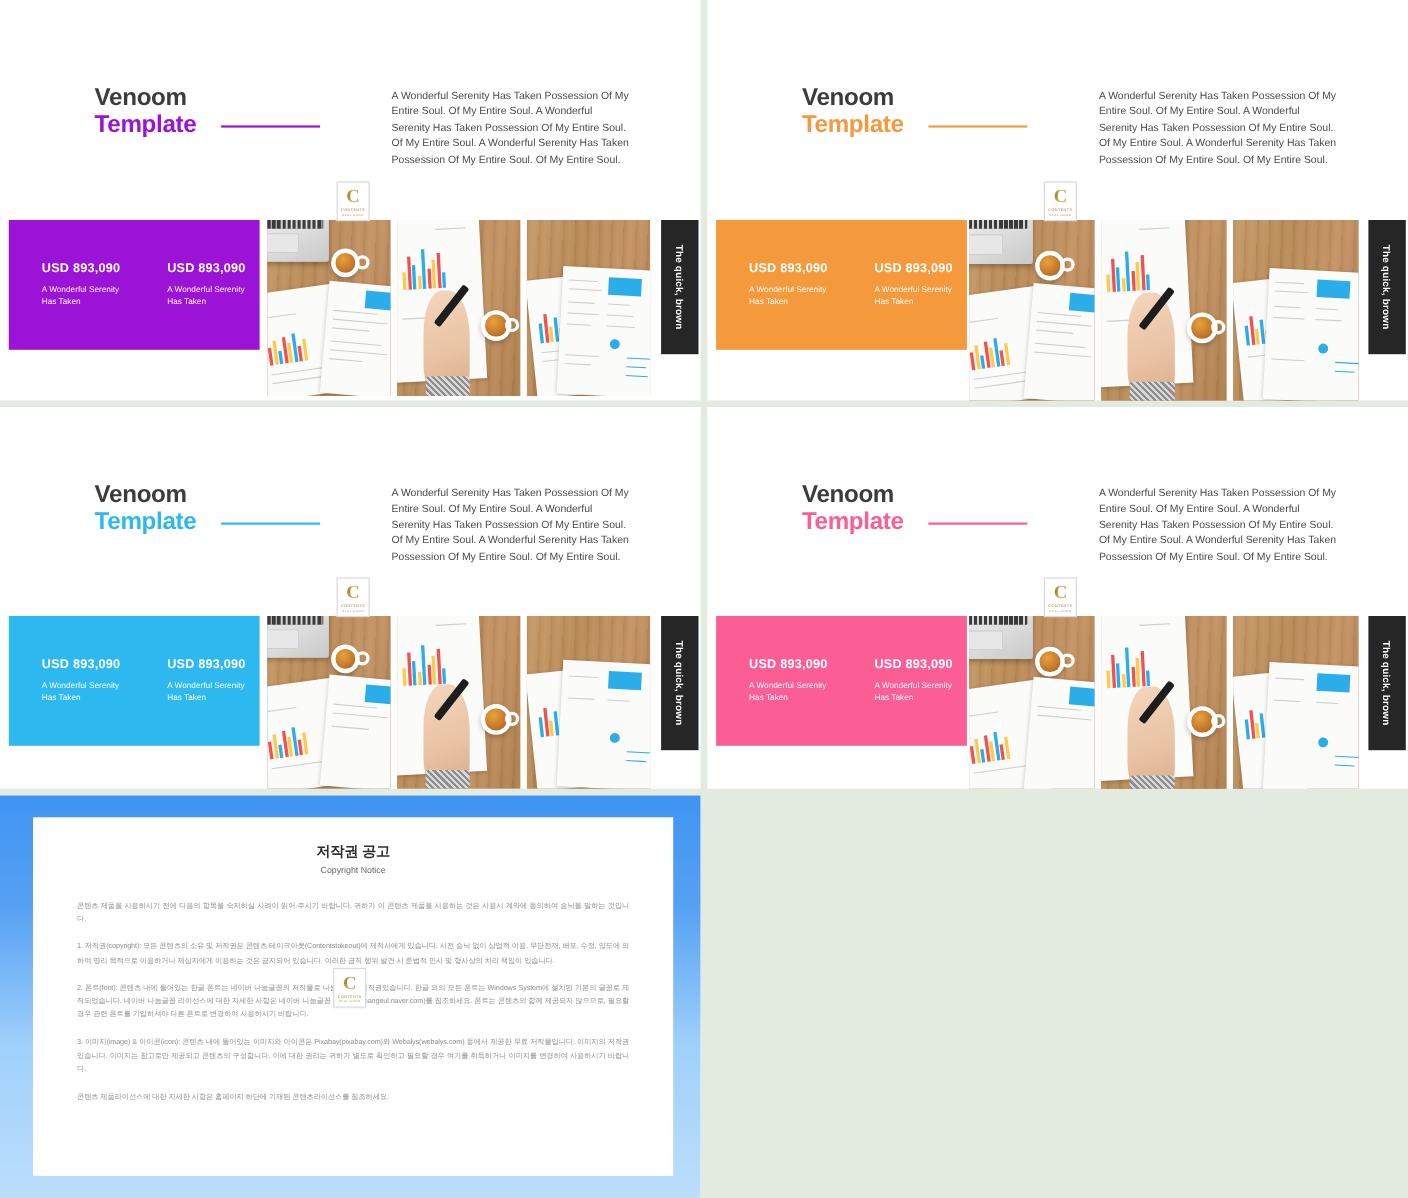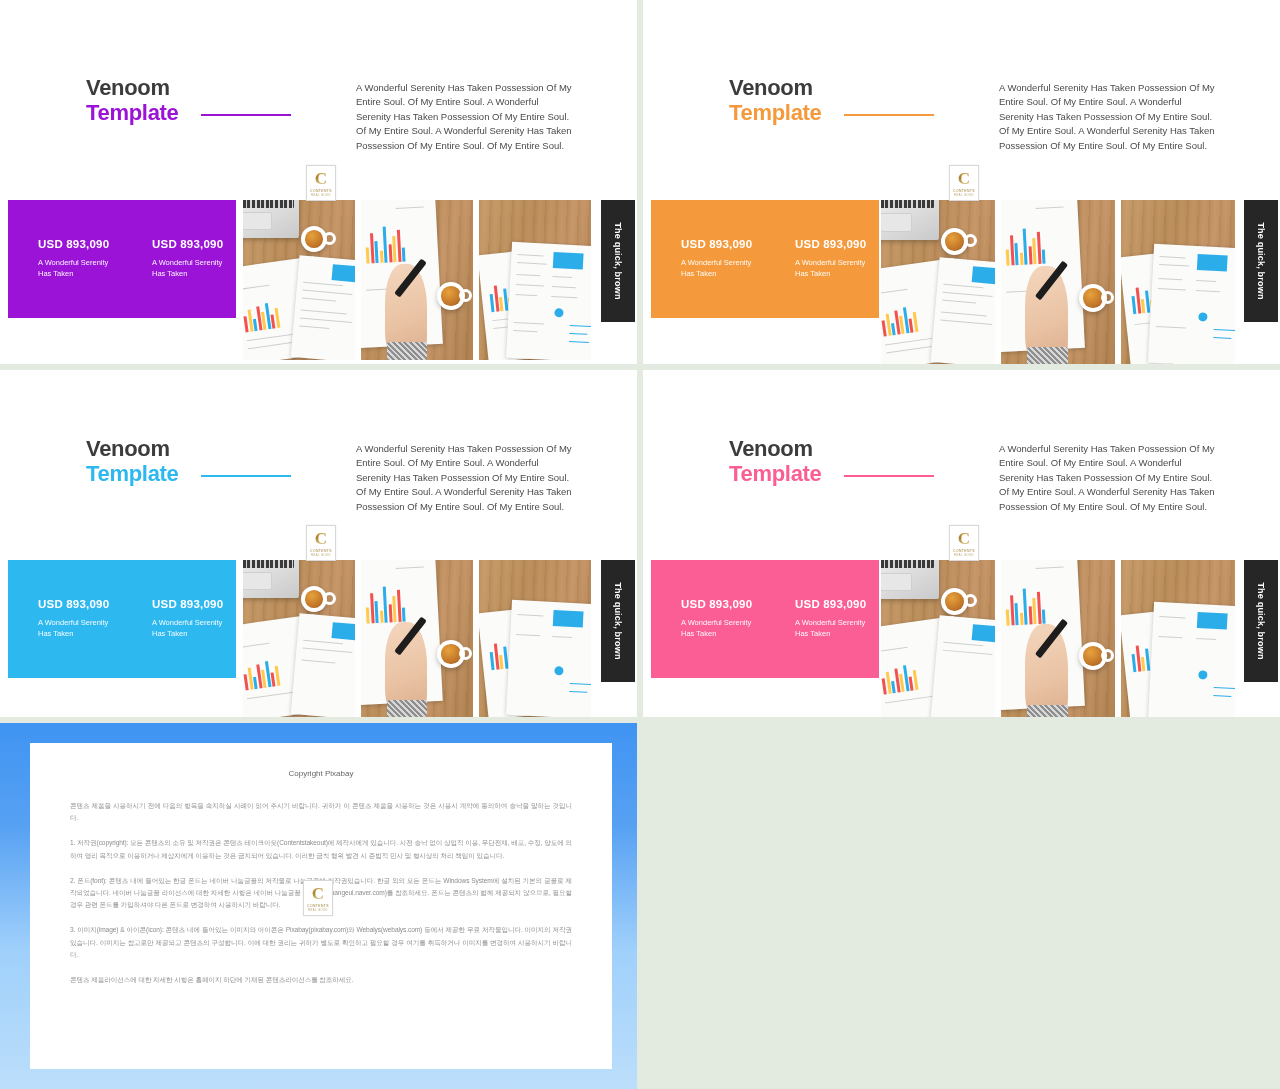--- a/index.html
+++ b/index.html
@@ -731,21 +731,22 @@
     </div>
 
     <div class="darkbar" style="left:601px; top:190px; width:34px; height:122px;">
       <span>The quick, brown</span>
     </div>
   </div>
 
   <div class="slide s-doc">
     <div class="doc-frame"></div>
     <div class="doc-sheet">
-      <div class="doc-title-en">Copyright Pixabay</div>
+      <div class="doc-title-ko">저작권 공고</div>
+      <div class="doc-title-en">Copyright Notice</div>
       <div class="doc-p">콘텐츠 제품을 사용하시기 전에 다음의 항목을 숙지하실 사례이 읽어 주시기 바랍니다. 귀하가 이 콘텐츠 제품을 사용하는 것은 사용시 계약에 동의하여 승낙을 말하는 것입니다.</div>
       <div class="doc-p">1. 저작권(copyright): 모든 콘텐츠의 소유 및 저작권은 콘텐츠 테이크아웃(Contentstakeout)에 제작사에게 있습니다. 사전 승낙 없이 상업적 이용, 무단전재, 배포, 수정, 양도에 의하여 영리 목적으로 이용하거나 제삼자에게 이용하는 것은 금지되어 있습니다. 이러한 금칙 행위 발견 시 준법적 민사 및 형사상의 처리 책임이 있습니다.</div>
       <div class="doc-p">2. 폰트(font): 콘텐츠 내에 들어있는 한글 폰트는 네이버 나눔글꼴의 저작물로 나눔글꼴에 저작권있습니다. 한글 외의 모든 폰트는 Windows System에 설치된 기본의 글꼴로 제작되었습니다. 네이버 나눔글꼴 라이선스에 대한 자세한 사항은 네이버 나눔글꼴 홈페이지(hangeul.naver.com)를 참조하세요. 폰트는 콘텐츠의 함께 제공되지 않으므로, 필요할 경우 관련 폰트를 가입하셔야 다른 폰트로 변경하여 사용하시기 바랍니다.</div>
       <div class="doc-p">3. 이미지(image) &amp; 아이콘(icon): 콘텐츠 내에 들어있는 이미지와 아이콘은 Pixabay(pixabay.com)와 Webalys(webalys.com) 등에서 제공한 무료 저작물입니다. 이미지의 저작권있습니다. 이미지는 참고로만 제공되고 콘텐츠의 구성합니다. 이에 대한 권리는 귀하가 별도로 확인하고 필요할 경우 여기를 취득하거나 이미지를 변경하여 사용하시기 바랍니다.</div>
       <div class="doc-p">콘텐츠 제품라이선스에 대한 자세한 사항은 홈페이지 하단에 기재된 콘텐츠라이선스를 참조하세요.</div>
     </div>
     <div class="logo-badge" style="left:303px; top:157px;">
       <div class="logo-c">C</div>
       <div class="logo-w1">CONTENTS</div>
       <div class="logo-w2">REAL  GOOD</div>

